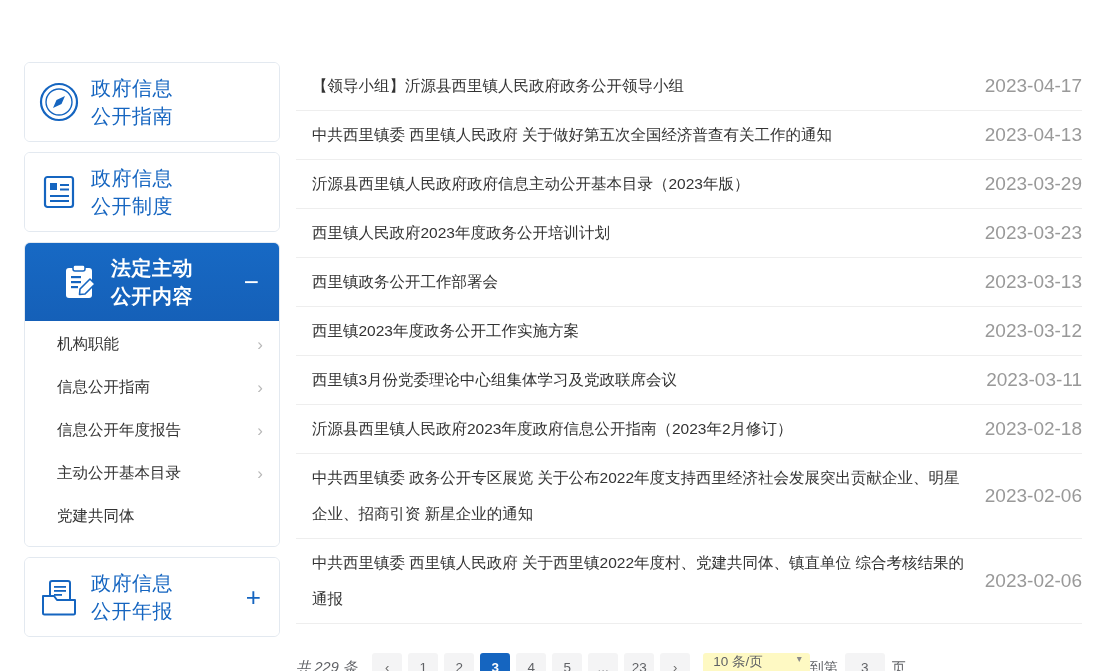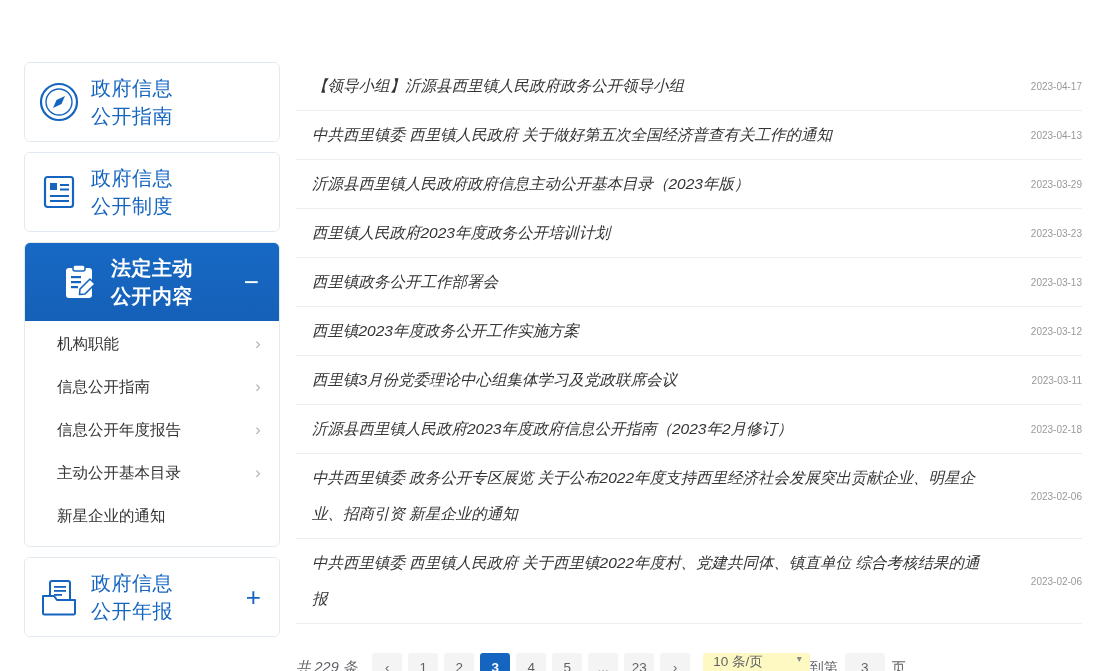--- a/index.html
+++ b/index.html
@@ -74,21 +74,20 @@
   }
   .side-list { background: #ffffff; padding: 2px 0 8px 0; }
   .side-item {
     display: flex;
     align-items: center;
     height: 43px;
     padding: 0 16px 0 32px;
     font-size: 15.5px;
     color: #333333;
     cursor: pointer;
-    font-family: Liberation Mono, monospace;
   }
   .side-item .chev {
     margin-left: auto;
     color: #b9b9b9;
     font-size: 17px;
     line-height: 1;
   }
 
   
   .main {
@@ -104,24 +103,23 @@
     min-height: 46px;
     padding: 6px 0;
   }
   .news-row:first-child { border-top: 0; }
   .news-title {
     font-size: 15.5px;
     color: #333333;
     line-height: 36px;
     max-width: 690px;
     padding-left: 16px;
-    font-style: italic;
   }
   .news-date {
-    font-size: 10px;
+    font-size: 19px;
     color: #999999;
     white-space: nowrap;
     padding-left: 14px;
   }
 
   
   .pager {
     position: absolute;
     left: 296px;
     top: 630px;
@@ -258,21 +256,21 @@
         </div>
         <div class="side-item">
           <span>信息公开年度报告</span>
           <span class="chev">›</span>
         </div>
         <div class="side-item">
           <span>主动公开基本目录</span>
           <span class="chev">›</span>
         </div>
         <div class="side-item">
-          <span>新星企业的通知</span>
+          <span>党建共同体</span>
           <span class="chev"></span>
         </div>
       </div>
     </div>
 
     <div class="side-card">
       <div class="side-head">
         <span class="side-icon">
           <svg width="42" height="42" viewBox="0 0 42 42">
             <rect x="12" y="5" width="20" height="20" rx="2" fill="none" stroke="#1565c0" stroke-width="2"></rect>

